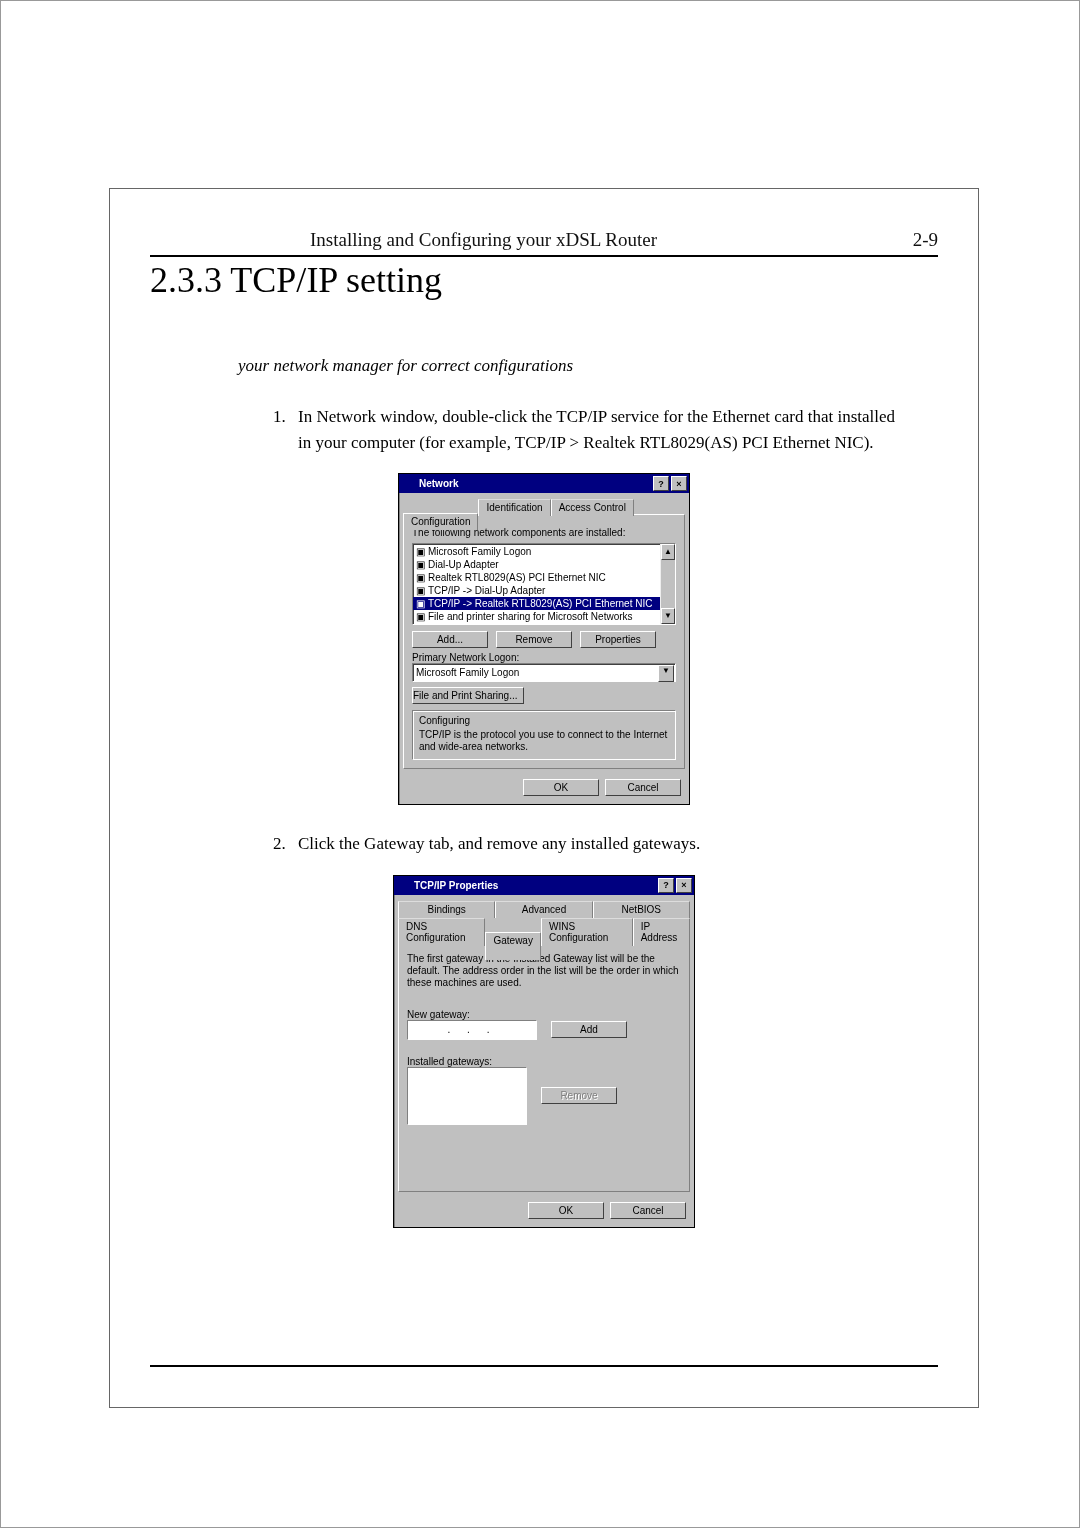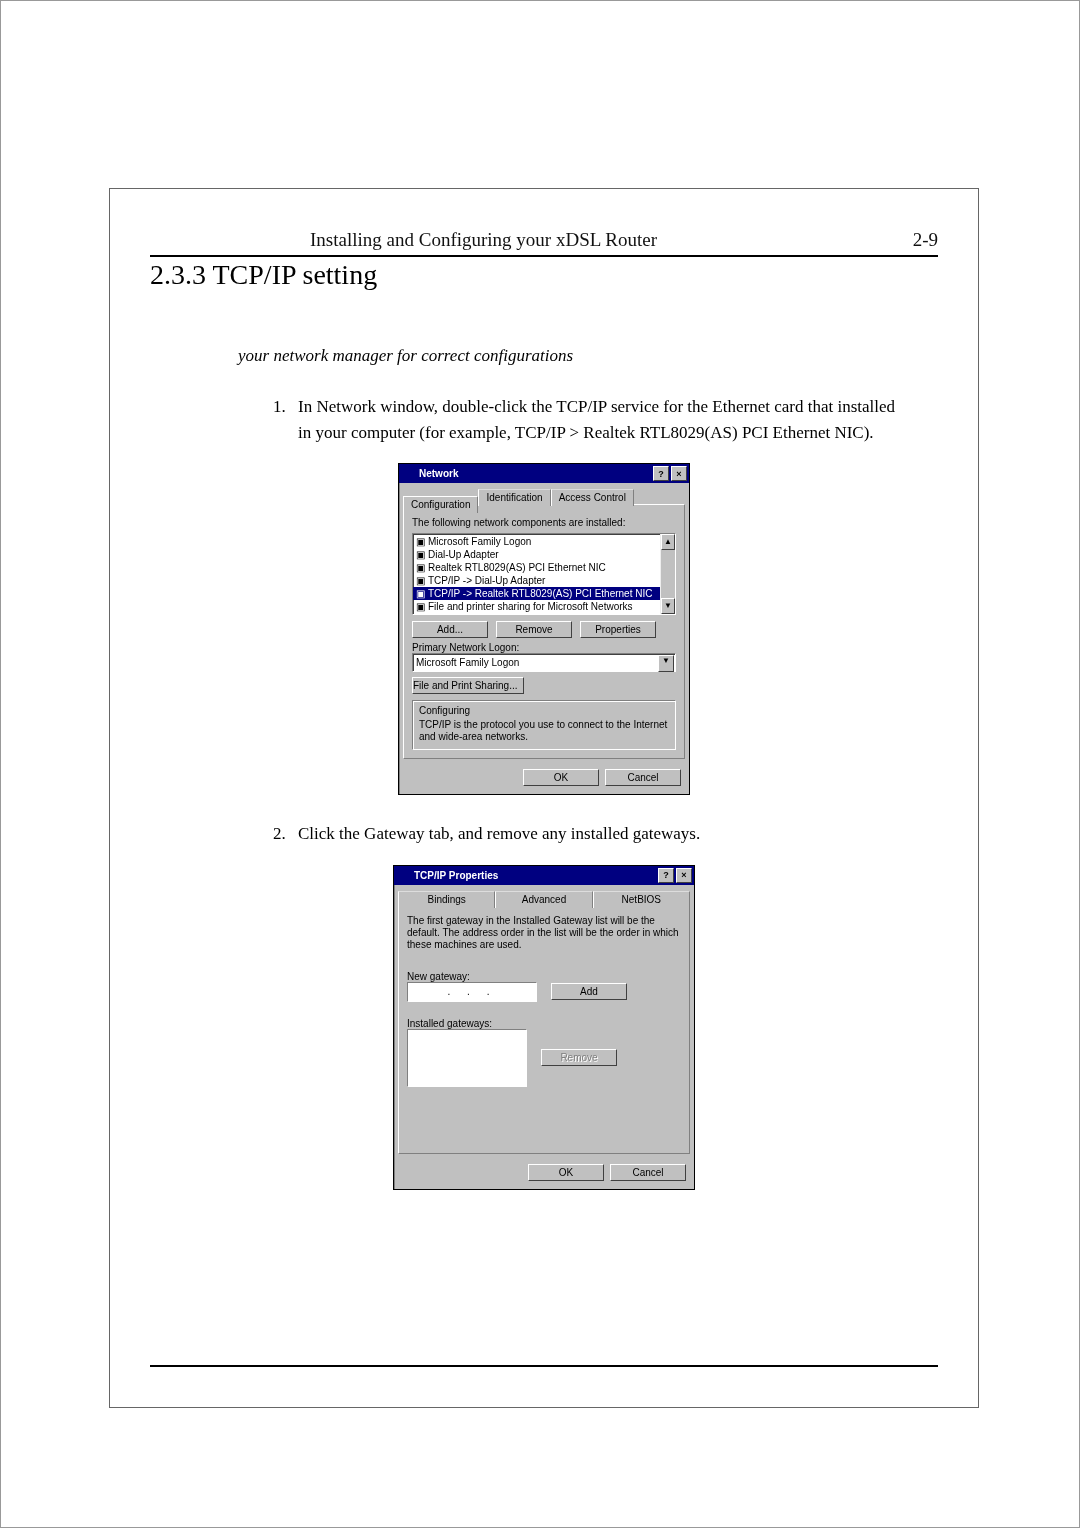--- a/index.html
+++ b/index.html
@@ -38,21 +38,21 @@
     font-size: 19px;
     color: #111;
     padding-left: 160px;
   }
   .h-rule {
     border-top: 2px solid #000;
     margin-top: 4px;
   }
   .sec-title {
     font-family: Georgia, serif;
-    font-size: 28px;
+    font-size: 36px;
     font-weight: 400;
     margin-top: 2px;
   }
   .attention {
     font-style: italic;
     font-size: 17px;
     margin-top: 28px;
     padding-left: 0;
     line-height: 1.45;
   }
@@ -117,21 +117,21 @@
     gap: 0;
     font-size: 10px;
   }
   .tab {
     background: #c0c0c0;
     border: 1px solid #fff;
     border-bottom: none;
     border-right-color: #808080;
     padding: 2px 7px 3px 7px;
     position: relative;
-    top: 9px;
+    top: 16px;
   }
   .tab.inactive {
     top: 2px;
     border-top-color: #ddd;
     color: #000;
   }
   .tab-panel {
     margin: 0 4px 4px 4px;
     border: 1px solid #fff;
     border-right-color: #808080;
@@ -336,20 +336,26 @@
           <span class="spacer"></span>
           <span class="tb-btn">?</span>
           <span class="tb-btn">×</span>
         </div>
 
         <div class="tabs-row" style="padding-bottom:0">
           <div class="tab inactive" style="flex:1;text-align:center">Bindings</div>
           <div class="tab inactive" style="flex:1;text-align:center">Advanced</div>
           <div class="tab inactive" style="flex:1;text-align:center">NetBIOS</div>
         </div>
+        <div class="tabs-row" style="padding-top:0">
+          <div class="tab inactive">DNS Configuration</div>
+          <div class="tab">Gateway</div>
+          <div class="tab inactive">WINS Configuration</div>
+          <div class="tab inactive">IP Address</div>
+        </div>
 
         <div class="tab-panel" style="min-height:230px">
           <div style="font-size:10px;line-height:12px">The first gateway in the Installed Gateway list will be the default. The address order in the list will be the order in which these machines are used.</div>
 
           <div style="height:16px"></div>
           <div class="label9x">New gateway:</div>
           <div class="row-inline">
             <span class="ip-input">.   .   .</span>
             <span class="btn9x">Add</span>
           </div>

